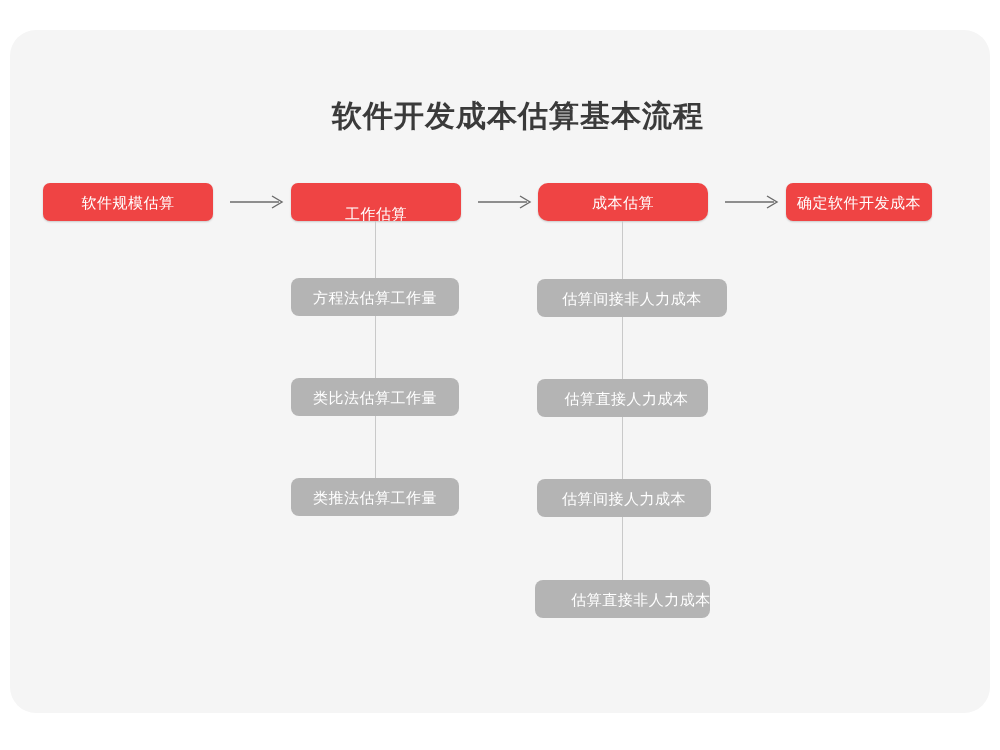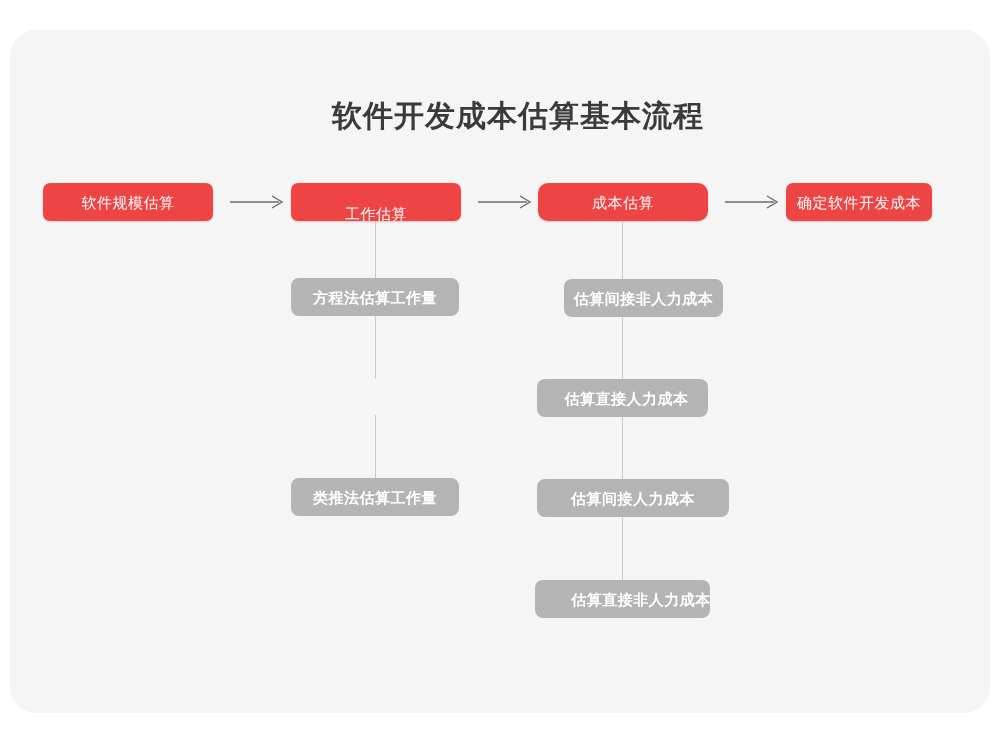--- a/index.html
+++ b/index.html
@@ -65,21 +65,20 @@
   }
   .node.primary {
     background: #ef4444;
     height: 38px;
     box-shadow: 0 1px 2px rgba(0,0,0,0.18);
   }
   .node.secondary {
     background: #b4b4b4;
     height: 38px;
     border-radius: 8px;
-    font-weight: bold;
   }
 
   
   .vline {
     position: absolute;
     width: 1px;
     background: #c9c9c9;
   }
 
   .arrow {
@@ -138,39 +137,42 @@
   </div>
 
   <div class="vline" style="left:375px; top:221px; height:58px;"></div>
   <div class="vline" style="left:375px; top:315px; height:64px;"></div>
   <div class="vline" style="left:375px; top:415px; height:64px;"></div>
 
   <div class="node secondary" style="left:291px; top:278px; width:168px;">
     <span>方程法估算工作量</span>
   </div>
 
+  <div class="node secondary" style="left:291px; top:378px; width:168px;">
+    <span>类比法估算工作量</span>
+  </div>
 
   <div class="node secondary" style="left:291px; top:478px; width:168px;">
     <span>类推法估算工作量</span>
   </div>
 
   <div class="vline" style="left:622px; top:221px; height:58px;"></div>
   <div class="vline" style="left:622px; top:316px; height:63px;"></div>
   <div class="vline" style="left:622px; top:416px; height:63px;"></div>
   <div class="vline" style="left:622px; top:516px; height:64px;"></div>
 
-  <div class="node secondary" style="left:537px; top:279px; width:159px;margin-left:27px;">
+  <div class="node secondary" style="left:537px; top:279px; width:190px;">
     <span>估算间接非人力成本</span>
   </div>
 
   <div class="node secondary" style="left:537px; top:379px; width:171px;padding-left:8px;">
     <span>估算直接人力成本</span>
   </div>
 
-  <div class="node secondary" style="left:537px; top:479px; width:192px;">
+  <div class="node secondary" style="left:537px; top:479px; width:174px;">
     <span>估算间接人力成本</span>
   </div>
 
   <div class="node secondary" style="left:535px; top:580px; width:175px;padding-left:37px;">
     <span>估算直接非人力成本</span>
   </div>
 
 </div>
 
 </body></html>

